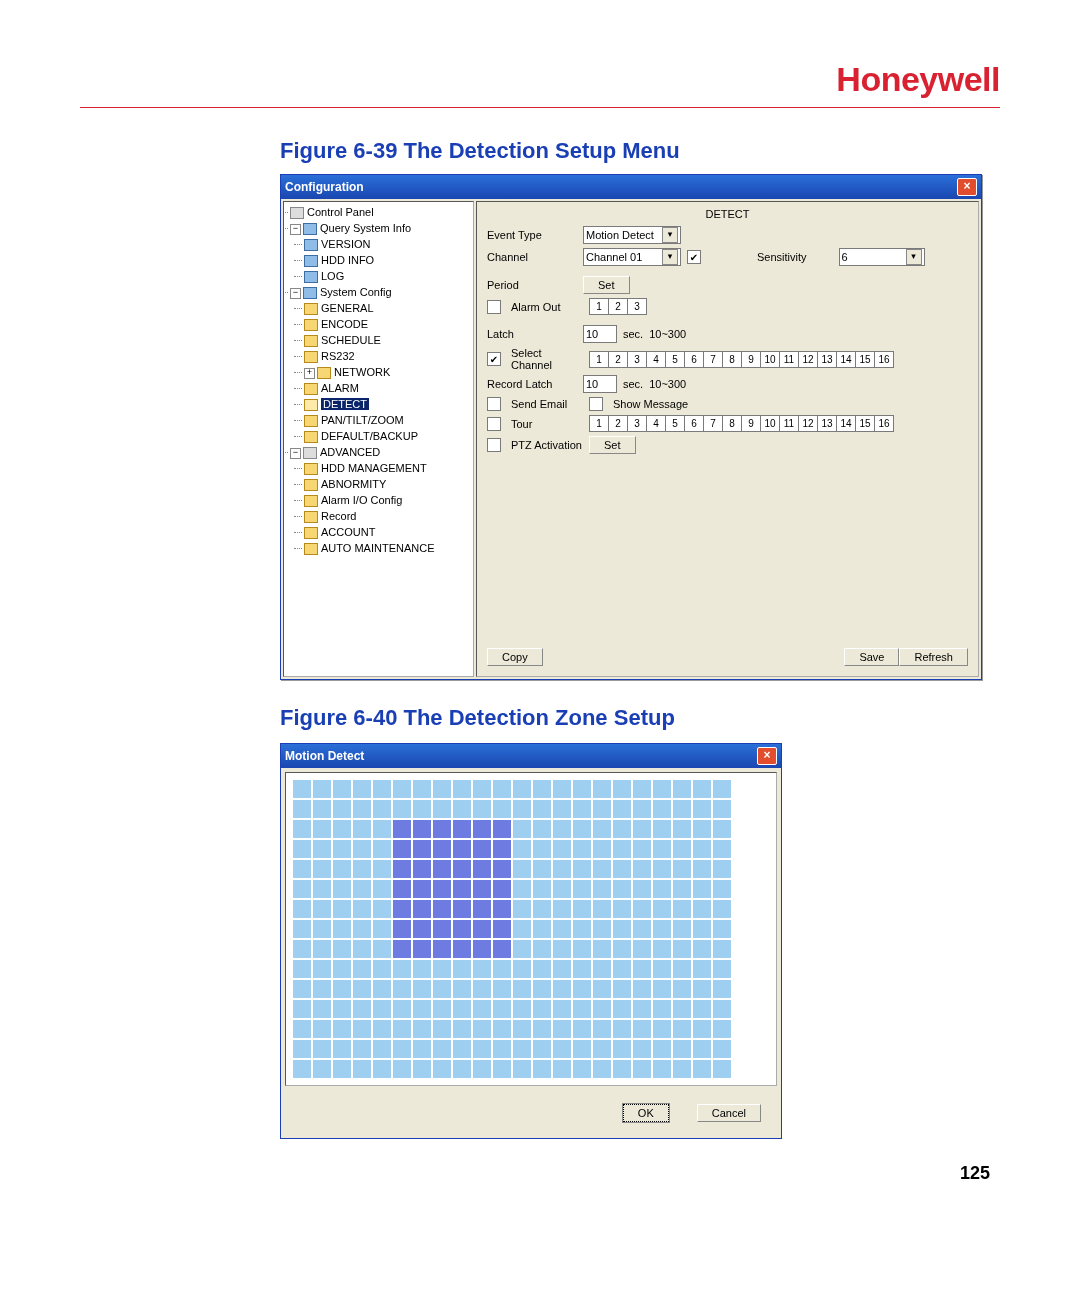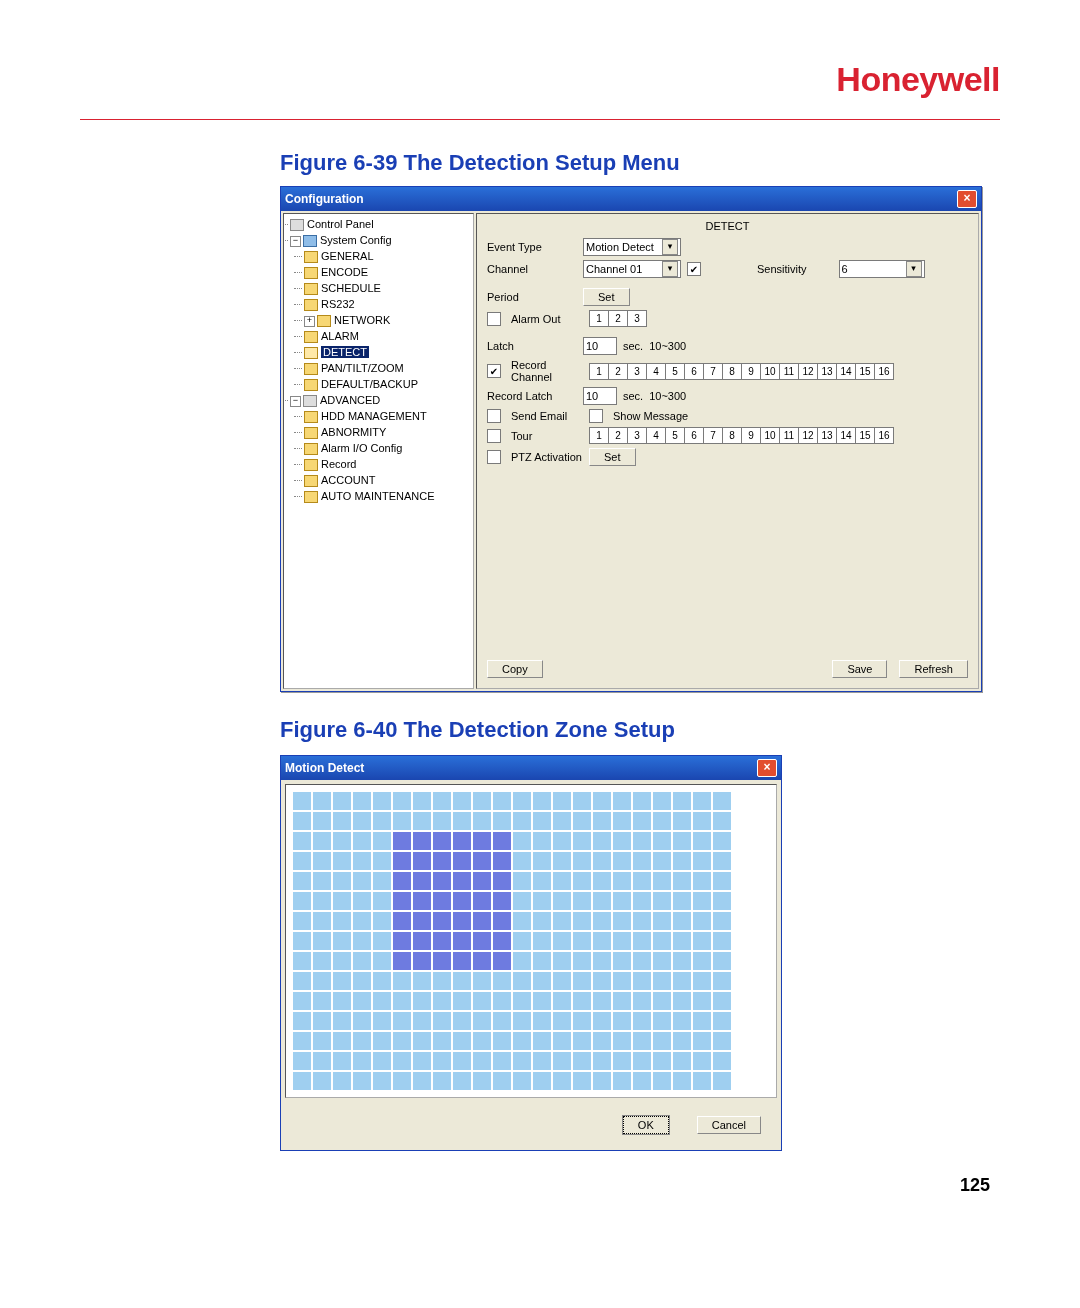--- a/index.html
+++ b/index.html
@@ -16,21 +16,21 @@
     position: relative;
   }
   .brand {
     text-align: right;
     font-family: "Arial Black", Arial, sans-serif;
     font-size: 34px;
     font-weight: 900;
     color: #d92231;
     letter-spacing: -0.5px;
     border-bottom: 1px solid #d92231;
-    padding-bottom: 20px;
+    padding-bottom: 8px;
     margin-bottom: 30px;
   }
   .figcap {
     color: #1a3fb5;
     font-family: Liberation Sans, sans-serif;
     font-size: 22px;
     font-weight: bold;
     margin: 6px 0 10px 200px;
   }
   .pgnum {
@@ -210,21 +210,21 @@
   }
   .numstrip span:last-child { border-right: none; }
   .bottom-btns {
     position: absolute;
     bottom: 10px;
     left: 10px;
     right: 10px;
     display: flex;
     justify-content: space-between;
   }
-  .bottom-btns .right { display: flex; gap: 12px; }
+  .bottom-btns .right { display: flex; gap: 0; }
 
   
   .mwin {
     border: 1px solid #1a3fb5;
     margin-left: 200px;
     margin-top: 12px;
     width: 500px;
     background: #ece9d8;
   }
   .grid {
@@ -261,20 +261,27 @@
   <div class="win">
     <div class="win-title">
       <span>Configuration</span>
       <span class="win-close">×</span>
     </div>
     <div class="win-body">
 
       <div class="tree-pane tree">
         <ul style="padding-left:2px">
           <li><span class="ticon gray"></span><span>Control Panel</span></li>
+          <li><span class="expander">−</span><span class="ticon blue"></span><span>Query System Info</span>
+            <ul>
+              <li><span class="ticon blue"></span><span>VERSION</span></li>
+              <li><span class="ticon blue"></span><span>HDD INFO</span></li>
+              <li><span class="ticon blue"></span><span>LOG</span></li>
+            </ul>
+          </li>
           <li><span class="expander">−</span><span class="ticon blue"></span><span>System Config</span>
             <ul>
               <li><span class="ticon"></span><span>GENERAL</span></li>
               <li><span class="ticon"></span><span>ENCODE</span></li>
               <li><span class="ticon"></span><span>SCHEDULE</span></li>
               <li><span class="ticon"></span><span>RS232</span></li>
               <li><span class="expander">+</span><span class="ticon"></span><span>NETWORK</span></li>
               <li><span class="ticon"></span><span>ALARM</span></li>
               <li><span class="ticon open"></span><span class="sel">DETECT</span></li>
               <li><span class="ticon"></span><span>PAN/TILT/ZOOM</span></li>
@@ -339,21 +346,21 @@
 
         <div class="row" style="margin-top:10px">
           <span class="lbl">Latch</span>
           <span class="txt small">10</span>
           <span>sec.</span>
           <span>10~300</span>
         </div>
 
         <div class="row">
           <span class="chk">✔</span>
-          <span style="width:72px">Record Channel</span>
+          <span style="width:72px">Select Channel</span>
           <span class="numstrip" id="record-strip">
               <span>1</span>
               <span>2</span>
               <span>3</span>
               <span>4</span>
               <span>5</span>
               <span>6</span>
               <span>7</span>
               <span>8</span>
               <span>9</span>

